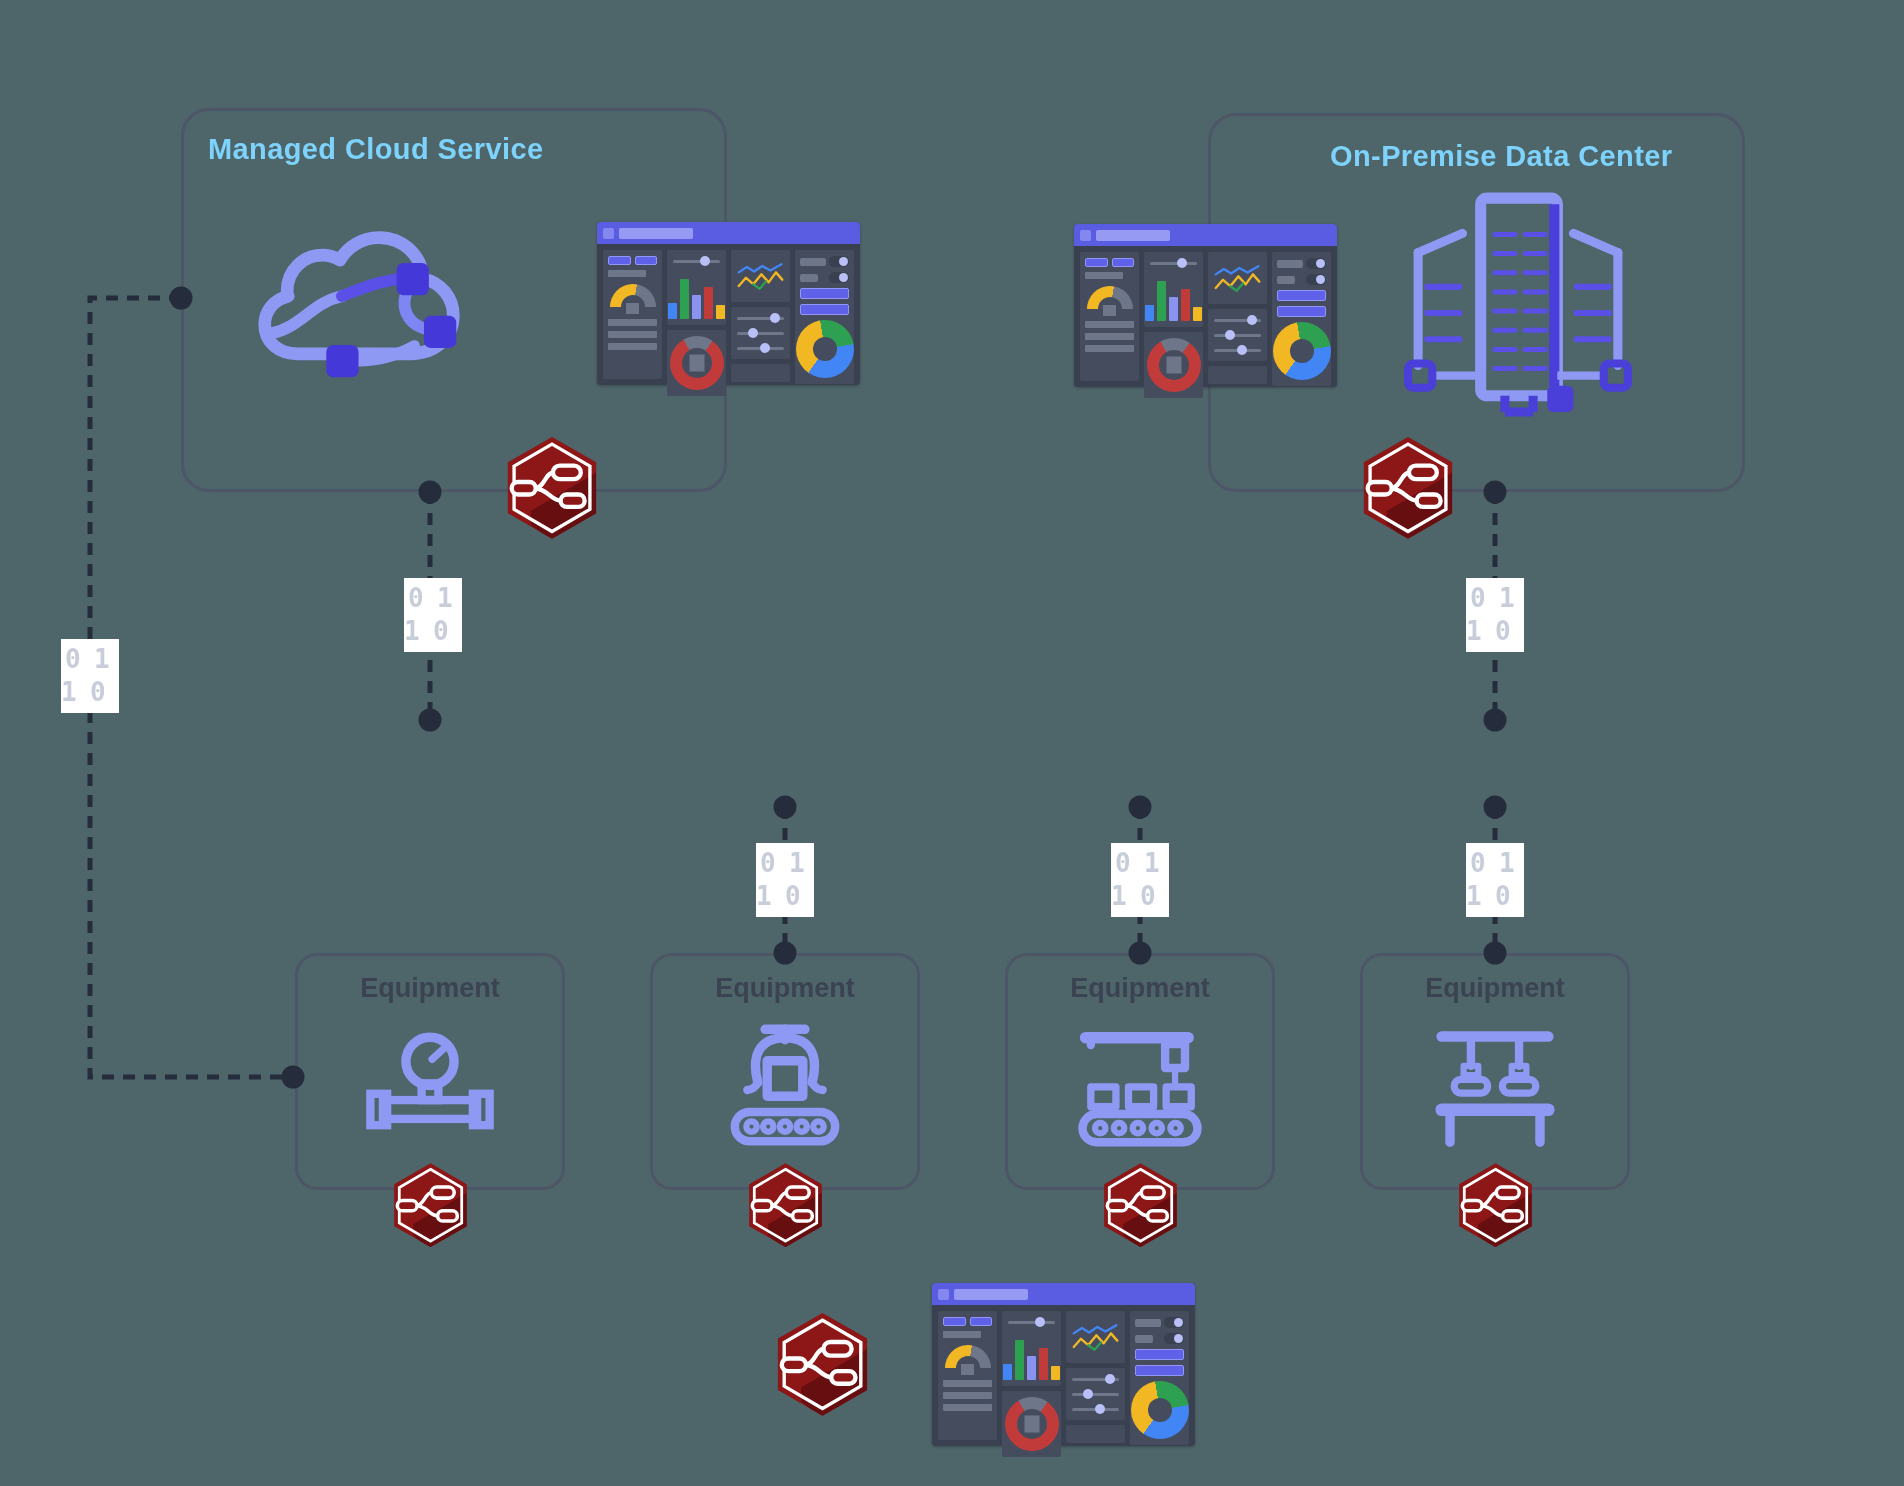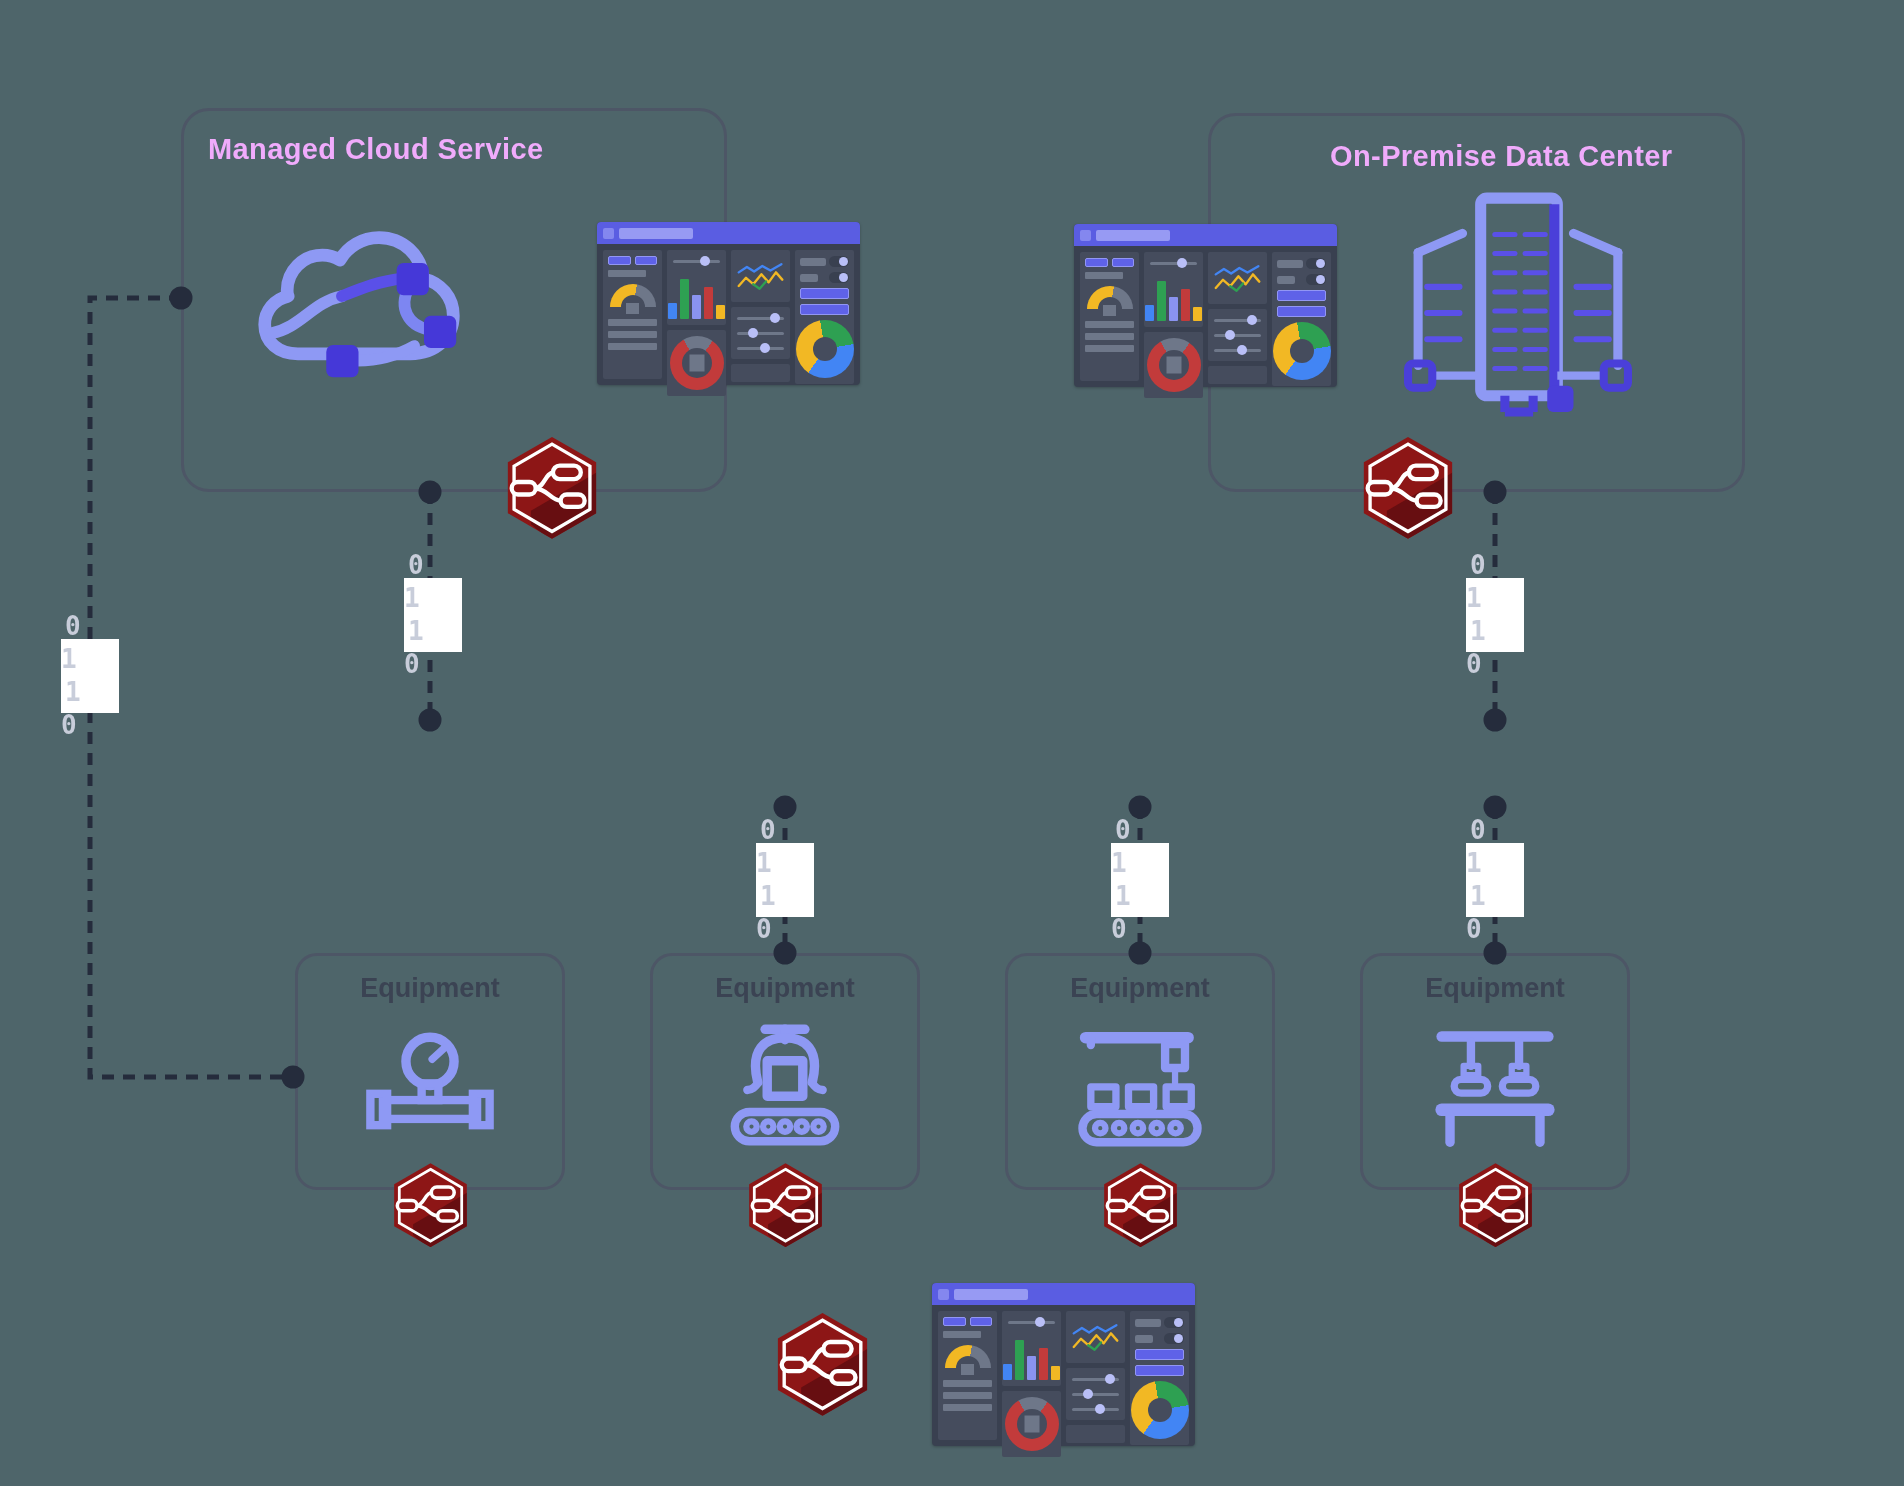--- a/index.html
+++ b/index.html
@@ -10,32 +10,32 @@
   .obox{position:absolute;border:3px solid #4d5666;border-radius:28px;box-sizing:border-box;z-index:1;}
   .box-cloud{left:181px;top:108px;width:546px;height:384px;}
   .box-onprem{left:1208px;top:113px;width:537px;height:379px;}
   .factory{left:190px;top:720px;width:1540px;height:640px;border:3px solid #4d5666;
            border-radius:34px;position:absolute;box-sizing:border-box;z-index:1;}
   .factory-header{position:absolute;left:-1px;top:-1px;right:-1px;height:88px;background:#4c5464;
                   border-radius:32px 32px 0 0;display:flex;align-items:center;justify-content:center;}
   .factory-title{color:#f5f7f9;font-weight:700;font-size:31px;letter-spacing:.5px;}
   .equip-box{position:absolute;top:953px;width:270px;height:237px;border:3px solid #4d5666;
              border-radius:22px;box-sizing:border-box;z-index:1;}
-  .box-title{position:absolute;font-weight:700;font-size:29px;color:#f0abfc;letter-spacing:.4px;z-index:2;}
+  .box-title{position:absolute;font-weight:700;font-size:29px;color:#7dd3fc;letter-spacing:.4px;z-index:2;}
   .equip-title{position:absolute;top:973px;width:270px;text-align:center;font-weight:700;
                font-size:27px;color:#3b4353;z-index:2;}
 
   
   .wires{position:absolute;left:0;top:0;z-index:2;pointer-events:none;}
   .dashline{fill:none;stroke:#252c3c;stroke-width:5;stroke-dasharray:12 9;}
   .node-dot{fill:#252c3c;}
 
   
   .binlabel{position:absolute;width:58px;height:74px;background:#ffffff;z-index:3;
-            display:flex;flex-direction:column;align-items:center;justify-content:center;
+            display:flex;flex-direction:row;align-items:center;justify-content:center;
             font-family:"DejaVu Sans Mono",monospace;font-weight:700;font-size:26px;line-height:33px;
             color:#c8cdda;letter-spacing:4px;text-indent:4px;}
 
   
   .art{position:absolute;z-index:4;}
   .art svg{display:block;width:100%;height:auto;}
   .hexslot{position:absolute;z-index:5;}
   .hexslot svg{display:block;width:100%;height:auto;}
 
   

